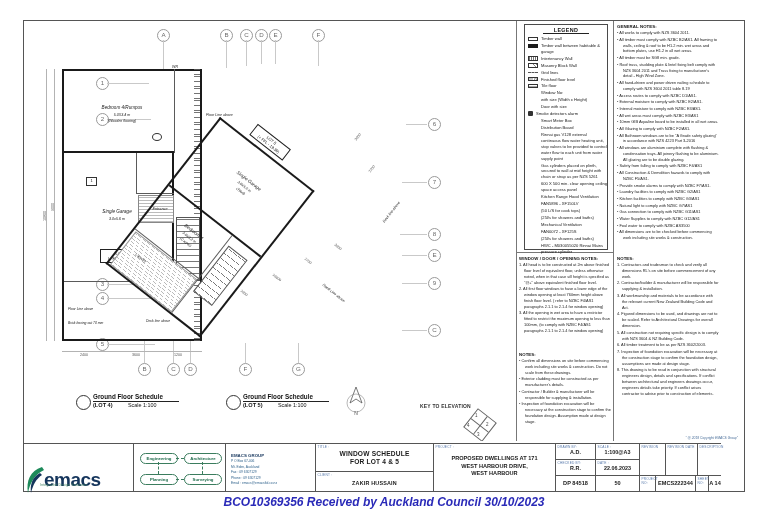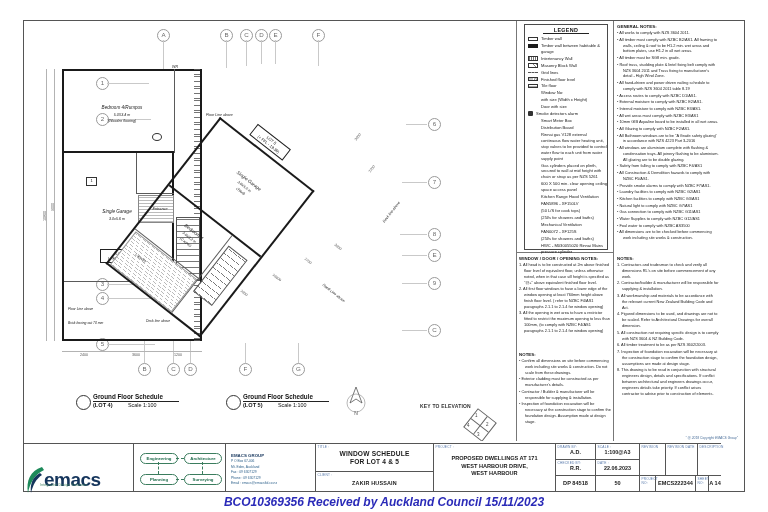--- a/index.html
+++ b/index.html
@@ -578,16 +578,16 @@
       <div class="cap">SHEET NO:</div>
     </div>
     <div class="tbcell" style="left:685px;top:32px;width:12px;height:16px;border-right:0;">
       <div class="valc" style="left:-4px;right:-4px;top:4px;">A 14</div>
     </div>
   </div>
 
   <div class="copy" style="right:30px;bottom:72px;">" @ 2018 Copyright EMACS Group"</div>
 
   <div class="botbar">
-    <div class="b">BCO10369356 Received by Auckland Council 15/11/2023</div>
+    <div class="b">BCO10369356 Received by Auckland Council 30/10/2023</div>
   </div>
 
 </div>
 
 </body></html>

